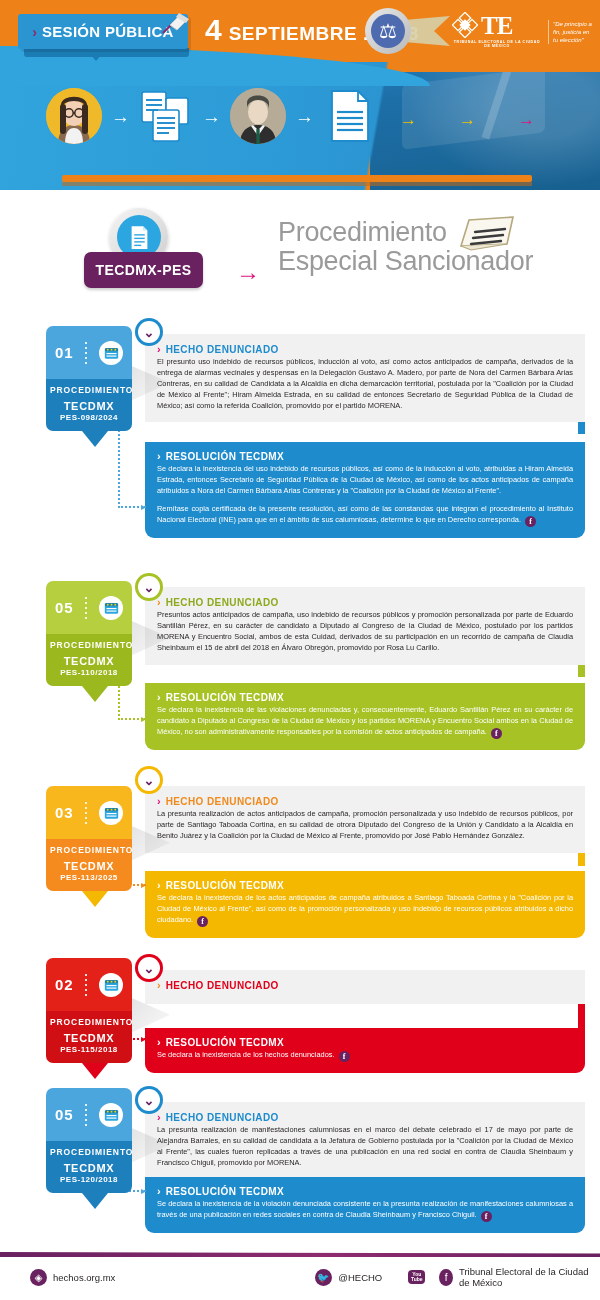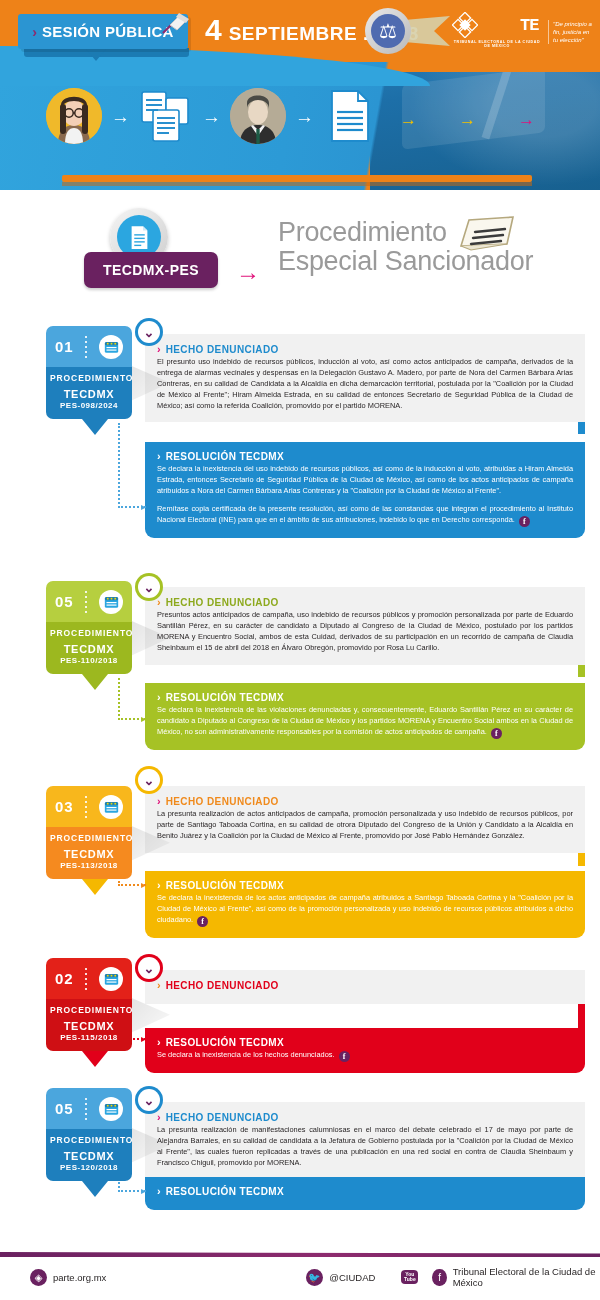--- a/index.html
+++ b/index.html
@@ -99,21 +99,21 @@
     background:#4f6bb0; display:flex;align-items:center;justify-content:center;
     color:#fff; font-size:20px;
   }
   .ribbon{
     position:absolute; left:404px; top:16px; width:46px; height:30px; z-index:4;
   }
 
   .te-logo{ position:absolute; left:452px; top:12px; z-index:6; width:90px; }
   .te-row{ display:flex; align-items:center; gap:3px;}
   .te-diamonds{ width:26px; height:26px; position:relative; }
-  .te-letters{ color:#fff; font-size:17px; font-weight:bold; letter-spacing:-1px; line-height:1; font-family:Liberation Mono, monospace;margin-left:39px;}
+  .te-letters{ color:#fff; font-size:25px; font-weight:bold; letter-spacing:-1px; line-height:1; font-family:Liberation Serif, serif;}
   .te-sub{ color:#fff; font-size:3.6px; letter-spacing:.6px; text-align:center; margin-top:2px; font-weight:bold;}
   .te-slogan{
     position:absolute; left:548px; top:20px; width:48px; z-index:6;
     color:#fff; font-size:6px; font-style:italic; line-height:1.35;
     border-left:1px solid rgba(255,255,255,.55); padding-left:4px;
   }
 
   
   .proc-row{ position:absolute; left:46px; top:88px; display:flex; align-items:center; gap:9px; z-index:5;}
   .pic-circle{ width:56px;height:56px;border-radius:50%; position:relative; overflow:hidden; }
@@ -130,21 +130,21 @@
   .doc-badge{
     position:absolute; left:110px; top:8px; width:58px; height:58px; border-radius:50%;
     background:linear-gradient(140deg,#f4f4f4,#cfcfcf); display:flex;align-items:center;justify-content:center;
     box-shadow:0 2px 4px rgba(0,0,0,.22);
   }
   .doc-badge-inner{
     width:44px;height:44px;border-radius:50%;background:#2ba6e0;
     display:flex;align-items:center;justify-content:center;
   }
   .pill{
-    position:absolute; left:84px; top:52px; width:134px; height:36px;
+    position:absolute; left:84px; top:52px; width:119px; height:36px;
     background:#6a2160; border-radius:7px;
     display:flex;align-items:center;justify-content:center;
     box-shadow:0 2px 3px rgba(0,0,0,.2);
   }
   .pill span{ color:#fff;font-size:14px;font-weight:bold;letter-spacing:.4px; }
   .pink-arrow{
     position:absolute; left:236px; top:58px; color:#e0127a; font-size:24px; font-weight:bold;
   }
   .big-title{
     position:absolute; left:278px; top:18px; width:300px;
@@ -153,21 +153,21 @@
   }
   .title-doc-ico{ position:absolute; left:455px; top:14px; width:62px;height:44px; }
 
   
   .case{ position:absolute; left:0; width:600px; }
 
   .badge{
     position:absolute; left:46px; top:8px; width:86px; z-index:6;
   }
   .badge-top{
-    height:41px; border-radius:7px 7px 0 0;
+    height:53px; border-radius:7px 7px 0 0;
     display:flex; align-items:center; justify-content:space-between; padding:0 9px;
   }
   .badge-num{ color:#fff; font-size:15px; font-weight:bold; letter-spacing:1px;}
   .badge-dots{ width:2px; height:22px; background:repeating-linear-gradient(#fff 0 2px, transparent 2px 5px); opacity:.85;}
   .badge-ico{
     width:24px;height:24px;border-radius:50%;background:#fff;
     display:flex;align-items:center;justify-content:center;
   }
   .badge-body{
     padding:6px 4px 9px; border-radius:0 0 7px 7px; text-align:center;
@@ -442,21 +442,21 @@
       </div>
       <p class="body-txt">El presunto uso indebido de recursos públicos, inducción al voto, así como actos anticipados de campaña, derivados de la entrega de alarmas vecinales y despensas en la Delegación Gustavo A. Madero, por parte de Nora del Carmen Bárbara Arias Contreras, en su calidad de Candidata a la Alcaldía en dicha demarcación territorial, postulada por la "Coalición por la Ciudad de México al Frente"; Hiram Almeida Estrada, en su calidad de entonces Secretario de Seguridad Pública de la Ciudad de México; así como la referida Coalición, promovido por el partido MORENA.</p>
     </div>
 
     <div class="res-box" style="top:124px;background:#1e8bcd;">
       <div class="sec-head">
         <span class="gt" style="color:#fff;">›</span>
         <span class="lbl" style="color:#fff;">RESOLUCIÓN  TECDMX</span>
       </div>
       <p class="body-txt white">Se declara la inexistencia del uso indebido de recursos públicos, así como de la inducción al voto, atribuidas a Hiram Almeida Estrada, entonces Secretario de Seguridad Pública de la Ciudad de México, así como de los actos anticipados de campaña atribuidos a Nora del Carmen Bárbara Arias Contreras y la "Coalición por la Ciudad de México al Frente".</p>
-      <p class="body-txt white"><span>Remítase copia certificada de la presente resolución, así como de las constancias que integran el procedimiento al Instituto Nacional Electoral (INE) para que en el ámbito de sus atribuciones, indebido lo que en Derecho corresponda.</span><span class="fb-ico">f</span></p>
+      <p class="body-txt white"><span>Remítase copia certificada de la presente resolución, así como de las constancias que integran el procedimiento al Instituto Nacional Electoral (INE) para que en el ámbito de sus calumniosas, determine lo que en Derecho corresponda.</span><span class="fb-ico">f</span></p>
     </div>
   </div>
 
   <div class="case" style="top:573px;height:205px;">
     <div class="badge-shadow"></div>
     <div class="badge">
       <div class="badge-top" style="background:#b6cf3f;">
         <span class="badge-num">05</span>
         <span class="badge-dots"></span>
         <span class="badge-ico">
@@ -523,21 +523,21 @@
                 <rect x="12.5" y="3" width="2" height="2"></rect>
               </g>
             <rect x="3" y="8" width="12" height="1.4" fill="#fff"></rect>
               <rect x="3" y="11" width="12" height="1.4" fill="#fff"></rect>
           </svg>
         </span>
       </div>
       <div class="badge-body" style="background:#f58a1f;">
         <div class="badge-proc">PROCEDIMIENTO</div>
         <div class="badge-inst">TECDMX</div>
-        <div class="badge-num2">PES-113/2018</div>
+        <div class="badge-num2">PES-113/2025</div>
       </div>
       <div class="badge-tail" style="border-top:16px solid #f5b800;"></div>
     </div>
 
     <div class="dotline" style="left:118px;top:60px;width:28px;height:48px;border-color:#f08a1c;"></div>
     <div class="dotarrow" style="left:141px;top:101px;color:#f08a1c;">▸</div>
 
     <div class="chev-circle" style="background:#f5b800;top:-12px;">
       <div class="inner">⌄</div>
     </div>
@@ -657,33 +657,34 @@
         <span class="lbl" style="color:#1e8bcd;">HECHO DENUNCIADO</span>
       </div>
       <p class="body-txt">La presunta realización de manifestaciones calumniosas en el marco del debate celebrado el 17 de mayo por parte de Alejandra Barrales, en su calidad de candidata a la Jefatura de Gobierno postulada por la "Coalición por la Ciudad de México al Frente", las cuales fueron replicadas a través de una publicación en una red social en contra de Claudia Sheinbaum y Francisco Chiguil, promovido por MORENA.</p>
     </div>
 
     <div class="res-box" style="top:97px;background:#1e8bcd;">
       <div class="sec-head">
         <span class="gt" style="color:#fff;">›</span>
         <span class="lbl" style="color:#fff;">RESOLUCIÓN  TECDMX</span>
       </div>
+      <p class="body-txt white"><span>Se declara la inexistencia de la violación denunciada consistente en la presunta realización de manifestaciones calumniosas a través de una publicación en redes sociales en contra de Claudia Sheinbaum y Francisco Chiguil.</span><span class="fb-ico">f</span></p>
     </div>
   </div>
 
   <div class="footer">
     <div class="foot-bar"></div>
     <div class="foot-items">
       <div class="fi" style="margin-left:30px;">
         <span class="cir">◈</span>
-        <span class="lab">parte.org.mx</span>
+        <span class="lab">hechos.org.mx</span>
       </div>
       <div class="fi" style="margin-left:200px;">
         <span class="cir">🐦</span>
-        <span class="lab">@CIUDAD</span>
+        <span class="lab">@HECHO</span>
       </div>
       <div class="fi" style="margin-left:26px;">
         <span class="sq">You Tube</span>
       </div>
       <div class="fi" style="margin-left:14px;">
         <span class="cir">f</span>
         <span class="lab">Tribunal Electoral de la Ciudad de México</span>
       </div>
     </div>
   </div>

